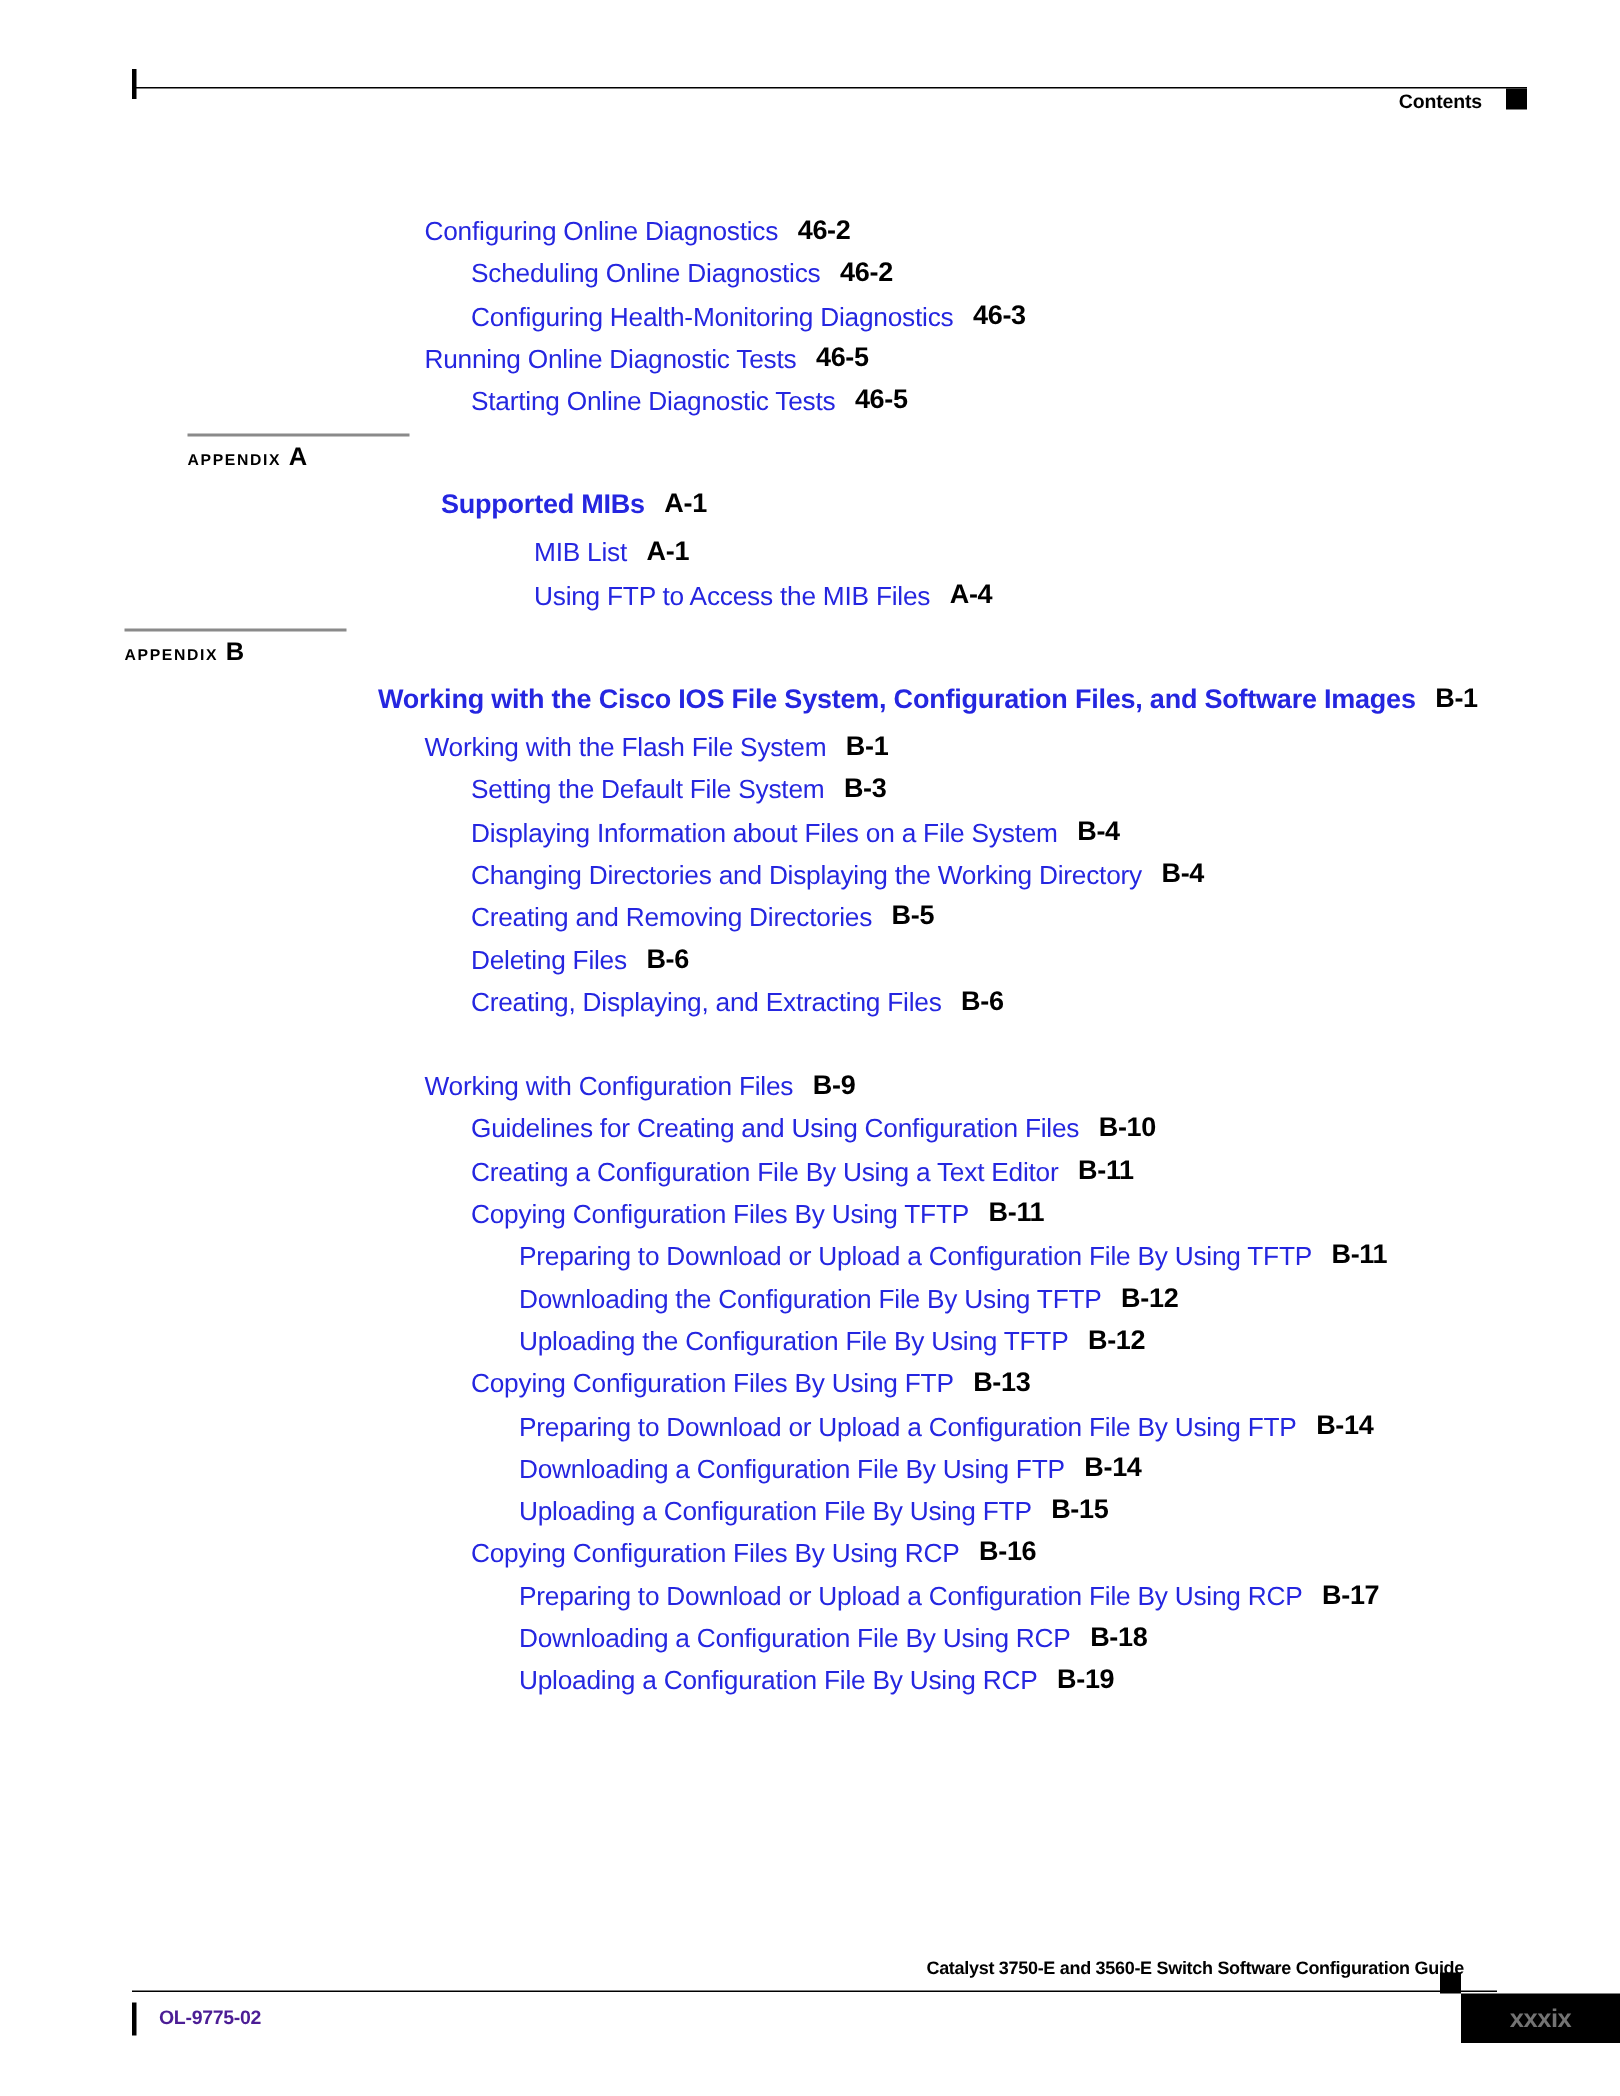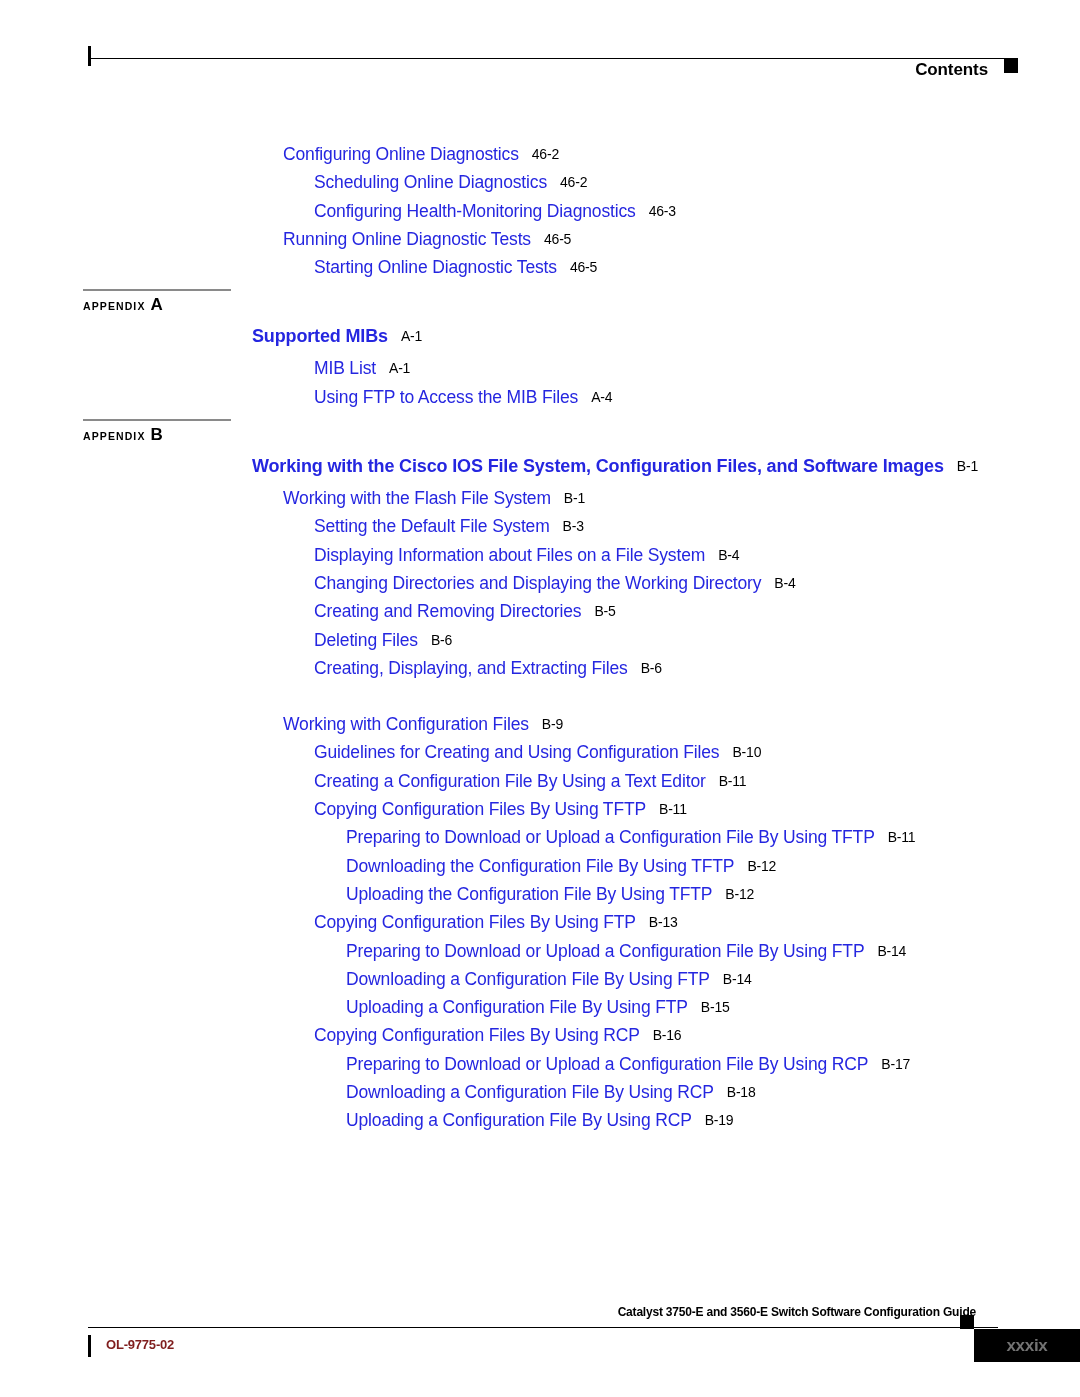--- a/index.html
+++ b/index.html
@@ -40,21 +40,21 @@
     left: 0;
     top: 0px;
     width: 3px;
     height: 20px;
     background: #000000;
   }
   .header-label {
     position: absolute;
     right: 30px;
     top: 14px;
-    font-size: 17px;
+    font-size: 13px;
     font-weight: bold;
     color: #000000;
     letter-spacing: -0.1px;
     white-space: nowrap;
   }
   .header-square {
     position: absolute;
     right: 0px;
     top: 13px;
     width: 14px;
@@ -76,22 +76,22 @@
     line-height: 28.3px;
     height: 28.3px;
   }
   .toc-title {
     color: #2526E0;
     font-size: 17.5px;
     letter-spacing: -0.15px;
   }
   .toc-page {
     color: #000000;
-    font-size: 14px;
-    font-weight: normal;
+    font-size: 18px;
+    font-weight: bold;
     letter-spacing: -0.2px;
     margin-left: 13px;
     position: relative;
     top: -1px;
   }
   
   .lvl1 { padding-left: 283px; }
   .lvl2 { padding-left: 314px; }
   .lvl3 { padding-left: 346px; }
 
@@ -176,21 +176,21 @@
     width: 3px;
     height: 22px;
     background: #000000;
   }
   .footer-docid {
     position: absolute;
     left: 18px;
     top: 32px;
     font-size: 13px;
     font-weight: bold;
-    color: #7f1d1d;
+    color: #4c1d95;
     letter-spacing: -0.2px;
     white-space: nowrap;
   }
   .footer-pagebox {
     position: absolute;
     left: 886px;
     top: 24px;
     width: 106px;
     height: 33px;
     background: #000000;
@@ -222,21 +222,21 @@
   </div>
 
   <div id="toc">
       <div style="position: relative;">
         <div class="toc-row lvl1"><span class="toc-title">Configuring Online Diagnostics</span><span class="toc-page">46-2</span></div>
         <div class="toc-row lvl2"><span class="toc-title">Scheduling Online Diagnostics</span><span class="toc-page">46-2</span></div>
         <div class="toc-row lvl2"><span class="toc-title">Configuring Health-Monitoring Diagnostics</span><span class="toc-page">46-3</span></div>
         <div class="toc-row lvl1"><span class="toc-title">Running Online Diagnostic Tests</span><span class="toc-page">46-5</span></div>
         <div class="toc-row lvl2"><span class="toc-title">Starting Online Diagnostic Tests</span><span class="toc-page">46-5</span></div>
       </div>
-      <div style="position: relative;">
+      <div style="position: relative; margin-left: 42px;">
         <div class="gap-md"></div>
         <div class="appendix-marker" style="top: 8px;">
           <div class="appendix-rule"></div>
           <div class="appendix-line"><span class="appendix-word">APPENDIX</span><span class="appendix-letter">A</span></div>
         </div>
         <div class="toc-row appendix-title"><span class="toc-title">Supported MIBs</span><span class="toc-page">A-1</span></div>
         <div style="height: 3px;"></div>
         <div class="toc-row lvl2"><span class="toc-title">MIB List</span><span class="toc-page">A-1</span></div>
         <div class="toc-row lvl2"><span class="toc-title">Using FTP to Access the MIB Files</span><span class="toc-page">A-4</span></div>
       </div>

